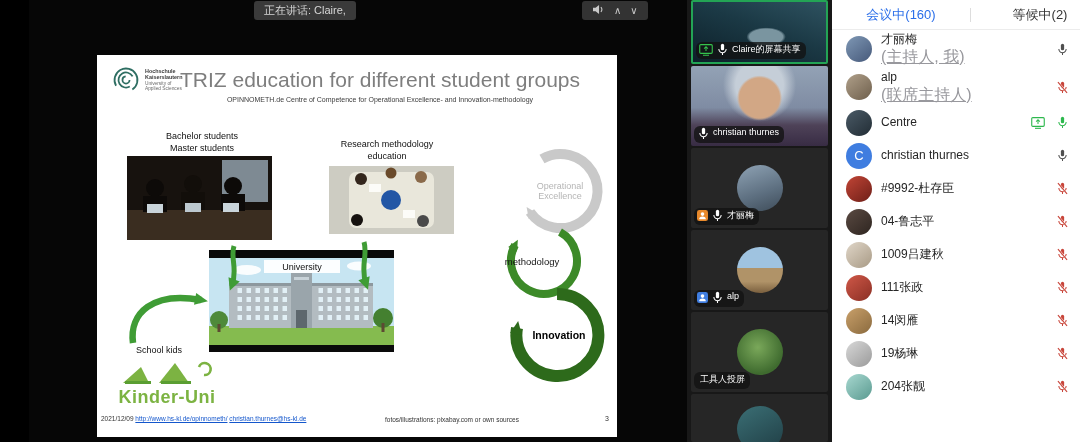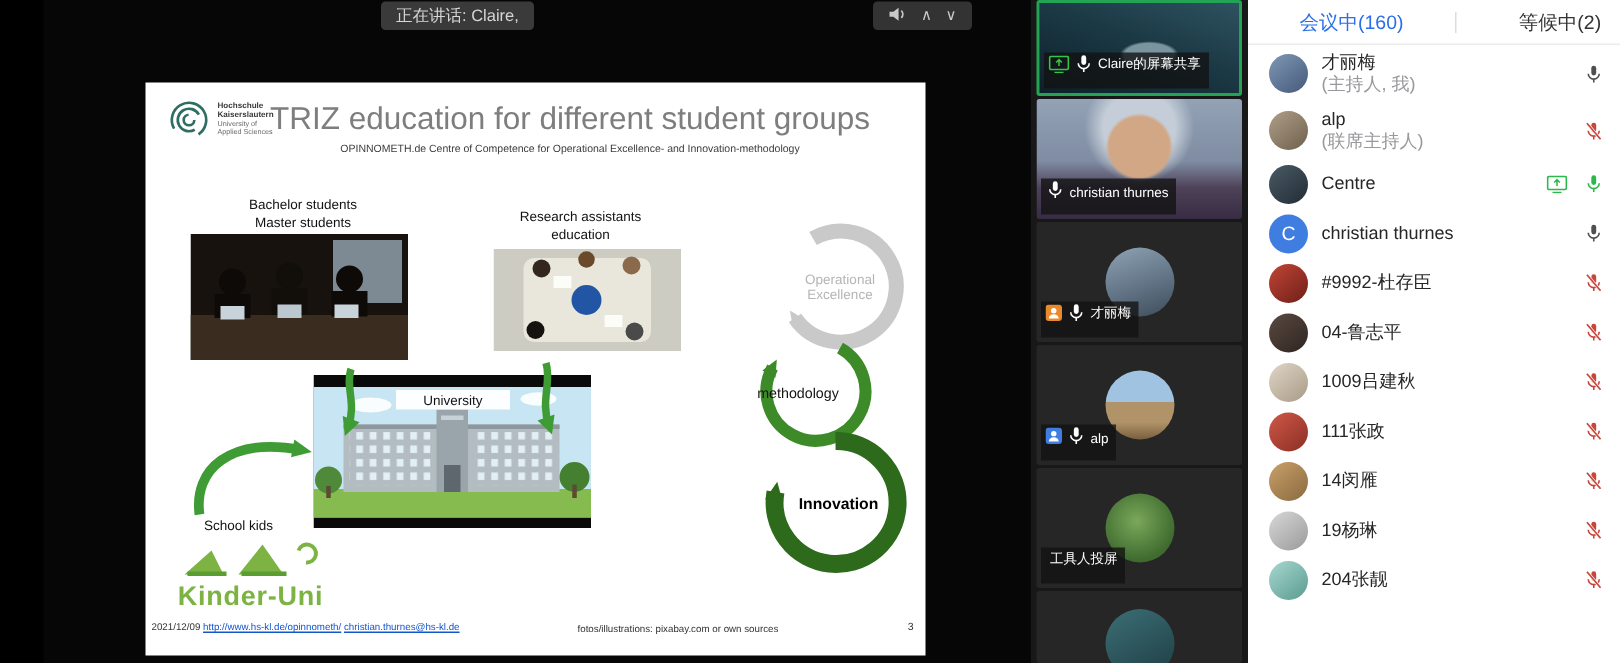--- a/index.html
+++ b/index.html
@@ -48,22 +48,22 @@
   
   .photo1 svg,.photo2 svg{width:100%;height:100%;display:block;}
 
   
   .video-strip{width:145px;height:442px;background:#181818;flex:none;padding:0 4px;display:flex;
     flex-direction:column;gap:2px;}
   .tile{position:relative;width:137px;height:80px;flex:none;background:#262626;border-radius:2px;overflow:hidden;}
   .tile:nth-child(1){height:64px;}
   .tile:nth-child(6){height:48px;}
   .tile.active{border:2px solid #23a455;}
-  .tile-label{position:absolute;left:3px;bottom:3px;display:flex;align-items:flex-end;gap:3px;
-    background:rgba(18,18,18,.78);padding:1px 5px 10px 3px;border-radius:0;color:#fff;font-size:9px;
+  .tile-label{position:absolute;left:3px;bottom:3px;display:flex;align-items:flex-start;gap:3px;
+    background:rgba(18,18,18,.78);padding:1px 5px 3px 3px;border-radius:6px;color:#fff;font-size:9px;
     max-width:129px;white-space:nowrap;overflow:hidden;}
   .tile-icons{display:flex;align-items:center;gap:3px;}
   .tile-avatar{position:absolute;left:50%;top:50%;transform:translate(-50%,-50%);width:46px;height:46px;border-radius:50%;}
   .tile:nth-child(6) .tile-avatar{top:72%;}
   .bg-claire{background:
     radial-gradient(ellipse at 55% 58%, #7a95a0 0 16%, rgba(0,0,0,0) 19%),
     linear-gradient(200deg,#2e5260 0%,#1b3945 45%,#0d2029 100%);}
   .bg-christian{background:
     radial-gradient(circle at 50% 40%, #d2a785 0 24%, rgba(0,0,0,0) 27%),
     radial-gradient(circle at 50% 24%, #c5ced8 0 26%, rgba(0,0,0,0) 40%),
@@ -79,21 +79,21 @@
   .tab{flex:1;text-align:center;font-size:13px;color:#333;cursor:pointer;}
   .tab.active{color:#2a6ee9;}
   .tab-divider{width:1px;height:14px;background:#ddd;flex:none;}
   .plist{flex:1;overflow:hidden;}
   .p-row{display:flex;align-items:center;padding:0 14px;height:33px;}
   .p-row.two-line{height:38px;}
   .avatar{width:26px;height:26px;border-radius:50%;flex:none;margin-right:9px;display:flex;
     align-items:center;justify-content:center;color:#fff;font-size:13px;background:#888;}
   .p-names{flex:1;min-width:0;}
   .p-name{font-size:12px;color:#262626;white-space:nowrap;overflow:hidden;line-height:1.25;}
-  .p-sub{font-size:12px;color:#98989d;line-height:1.2;}
+  .p-sub{font-size:16px;color:#98989d;line-height:1.2;text-decoration:underline;}
   .p-icons{display:flex;align-items:center;gap:11px;flex:none;}
   .av-a1{background:linear-gradient(140deg,#7f98b5,#46597a);}
   .av-a2{background:linear-gradient(140deg,#b0a08a,#6e5f4c);}
   .av-a3{background:linear-gradient(140deg,#4a5a66,#222d35);}
   .av-a4{background:#3f7de0;}
   .av-a5{background:linear-gradient(140deg,#c24536,#6e1f18);}
   .av-a6{background:linear-gradient(140deg,#5a4a42,#2e2520);}
   .av-a7{background:linear-gradient(140deg,#e0d6c8,#a89a85);}
   .av-a8{background:linear-gradient(140deg,#d05848,#8a2f24);}
   .av-a9{background:linear-gradient(140deg,#d8604f,#3f5a8a);}
@@ -160,21 +160,21 @@
             <rect x="54" y="36" width="24" height="18" fill="#120e0a"></rect>
           <circle cx="106" cy="30" r="9" fill="#0d0a08"></circle>
             <rect x="94" y="38" width="24" height="17" fill="#0d0a08"></rect>
           <rect x="20" y="48" width="16" height="9" fill="#c9d4da"></rect>
           <rect x="58" y="47" width="16" height="9" fill="#bcc8cf"></rect>
           <rect x="96" y="47" width="16" height="9" fill="#c9d4da"></rect>
         </svg>
       </div>
 
       <div class="lbl lbl-research">
-        <div>Research assistants</div>
+        <div>Research methodology</div>
         <div>education</div>
       </div>
 
       <div class="photo photo2">
         <svg viewBox="0 0 125 68">
           <rect width="125" height="68" fill="#cdccc2"></rect>
           <rect x="20" y="6" width="85" height="56" rx="7" fill="#e9e7db"></rect>
           <circle cx="62" cy="34" r="10" fill="#2256a5"></circle>
           <circle cx="32" cy="13" r="6" fill="#33261c"></circle>
           <circle cx="92" cy="11" r="6" fill="#8a6a4a"></circle>

